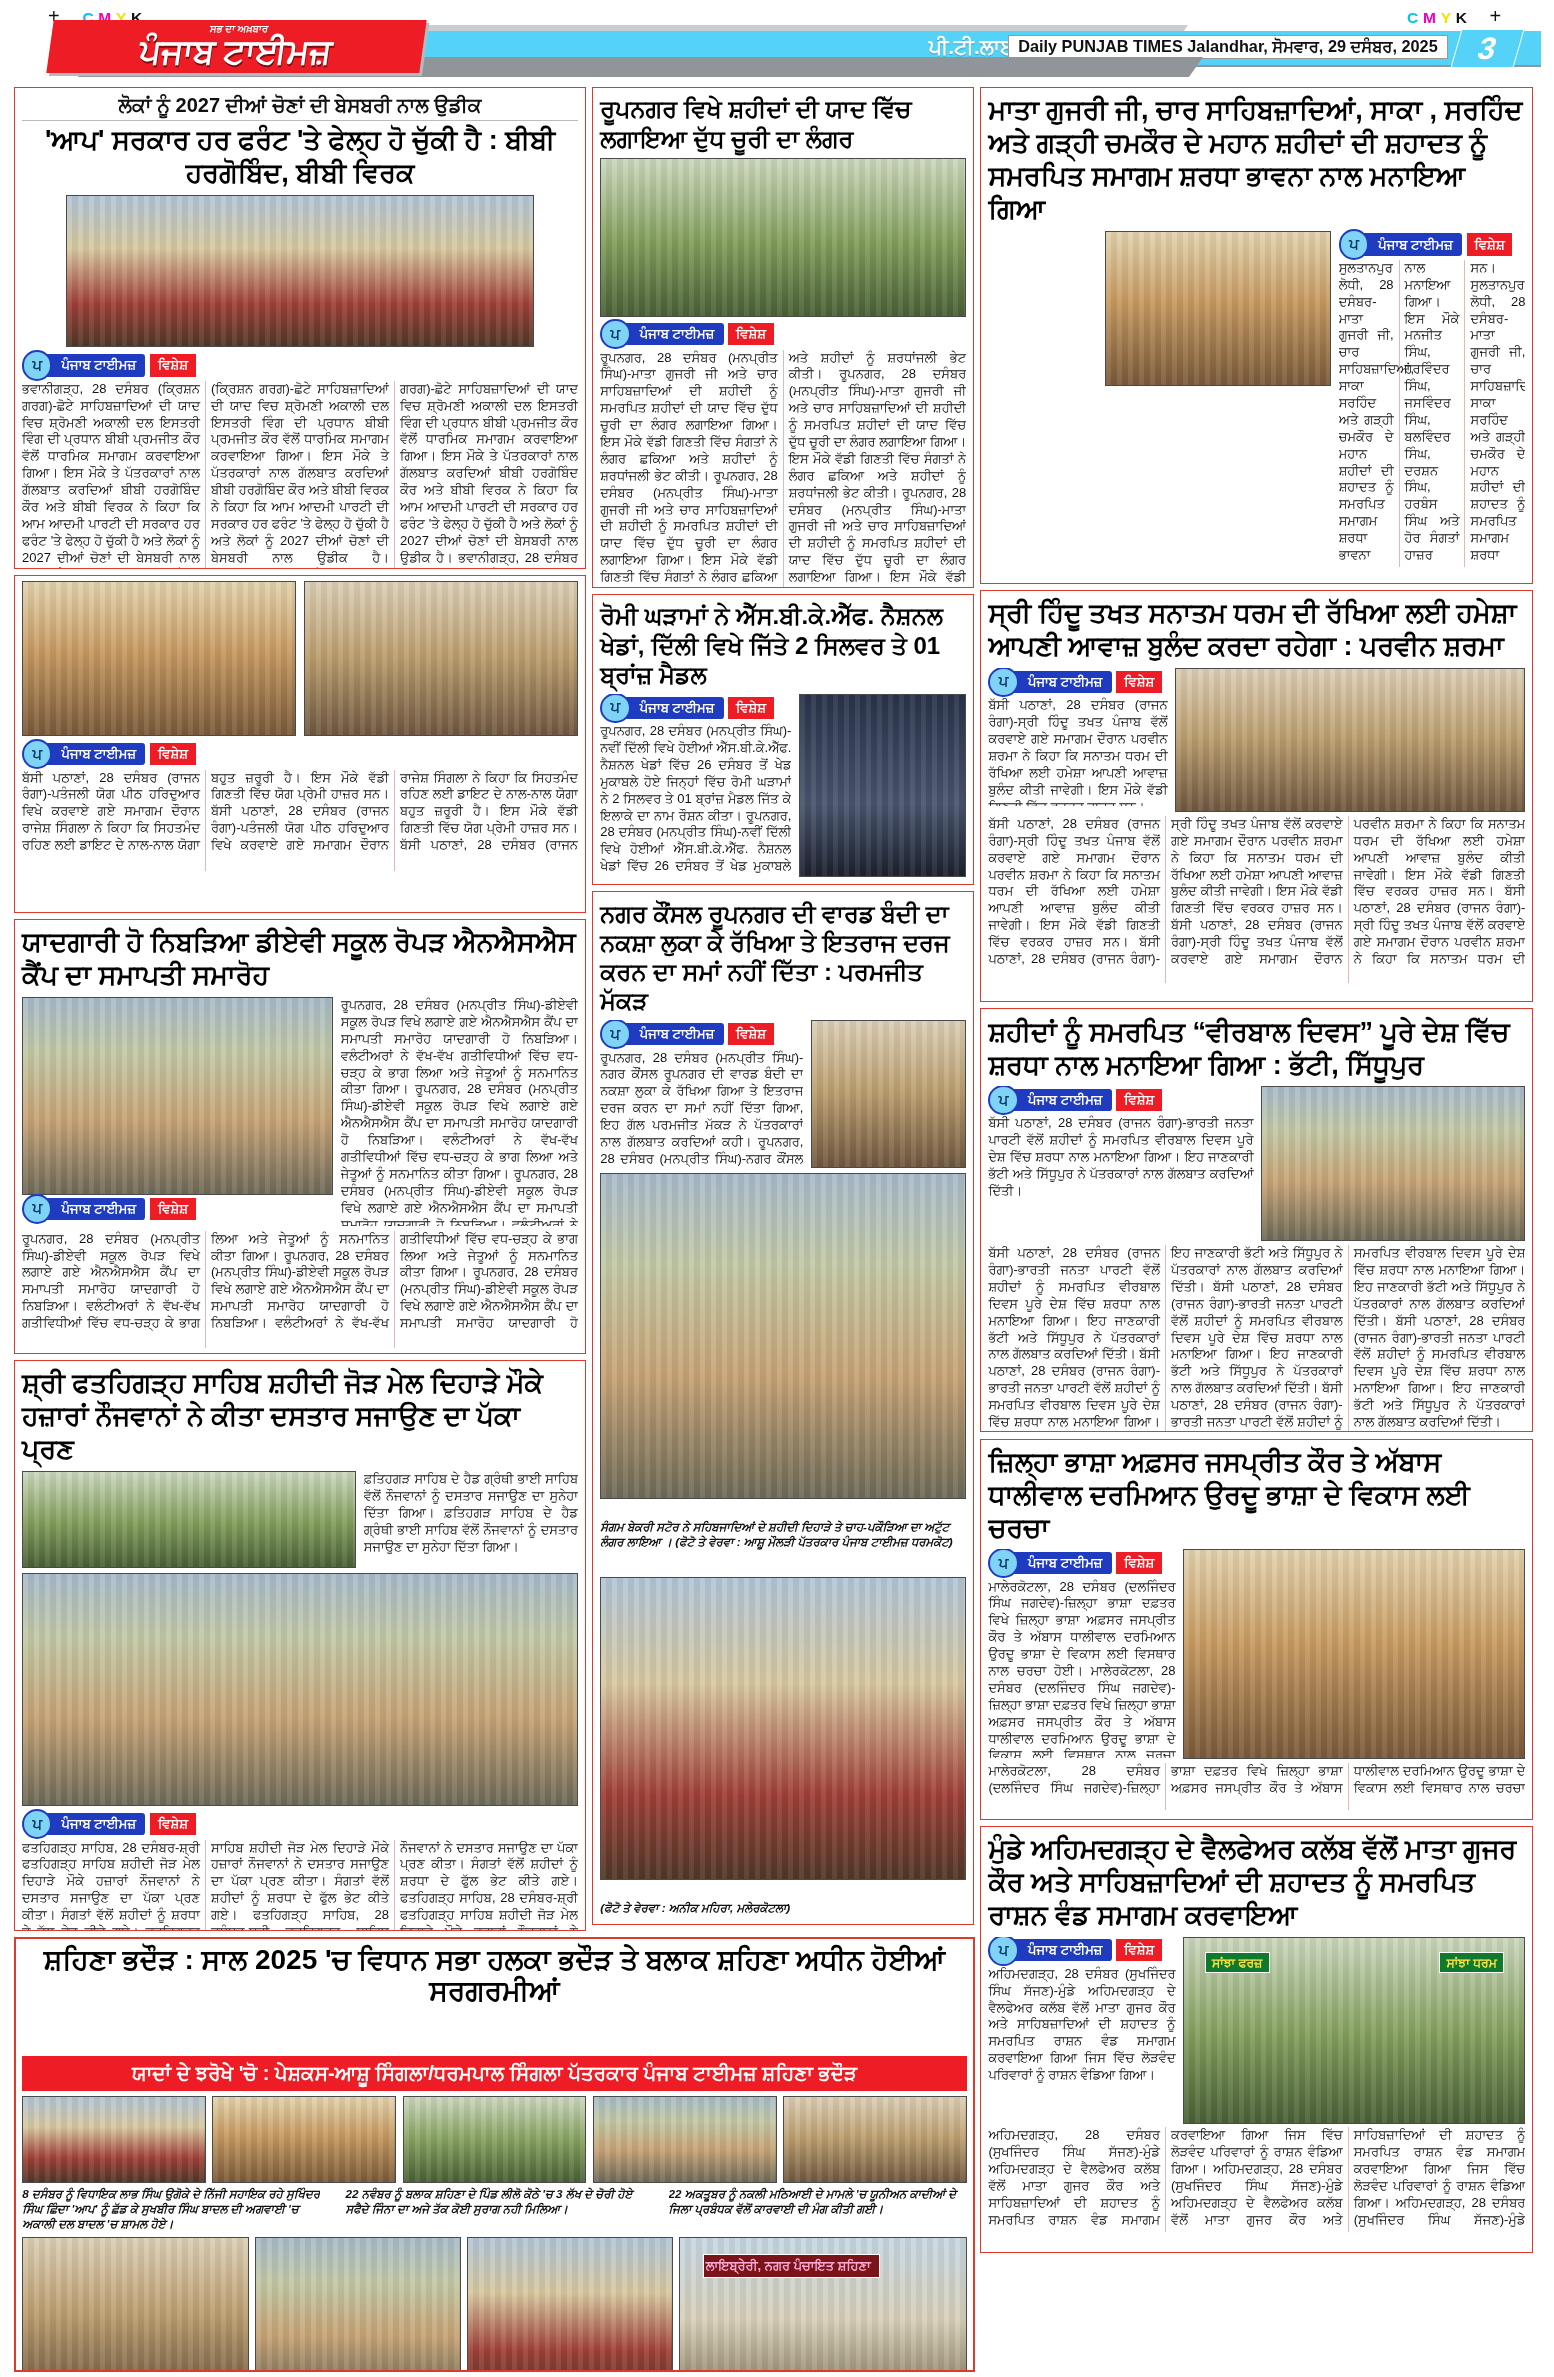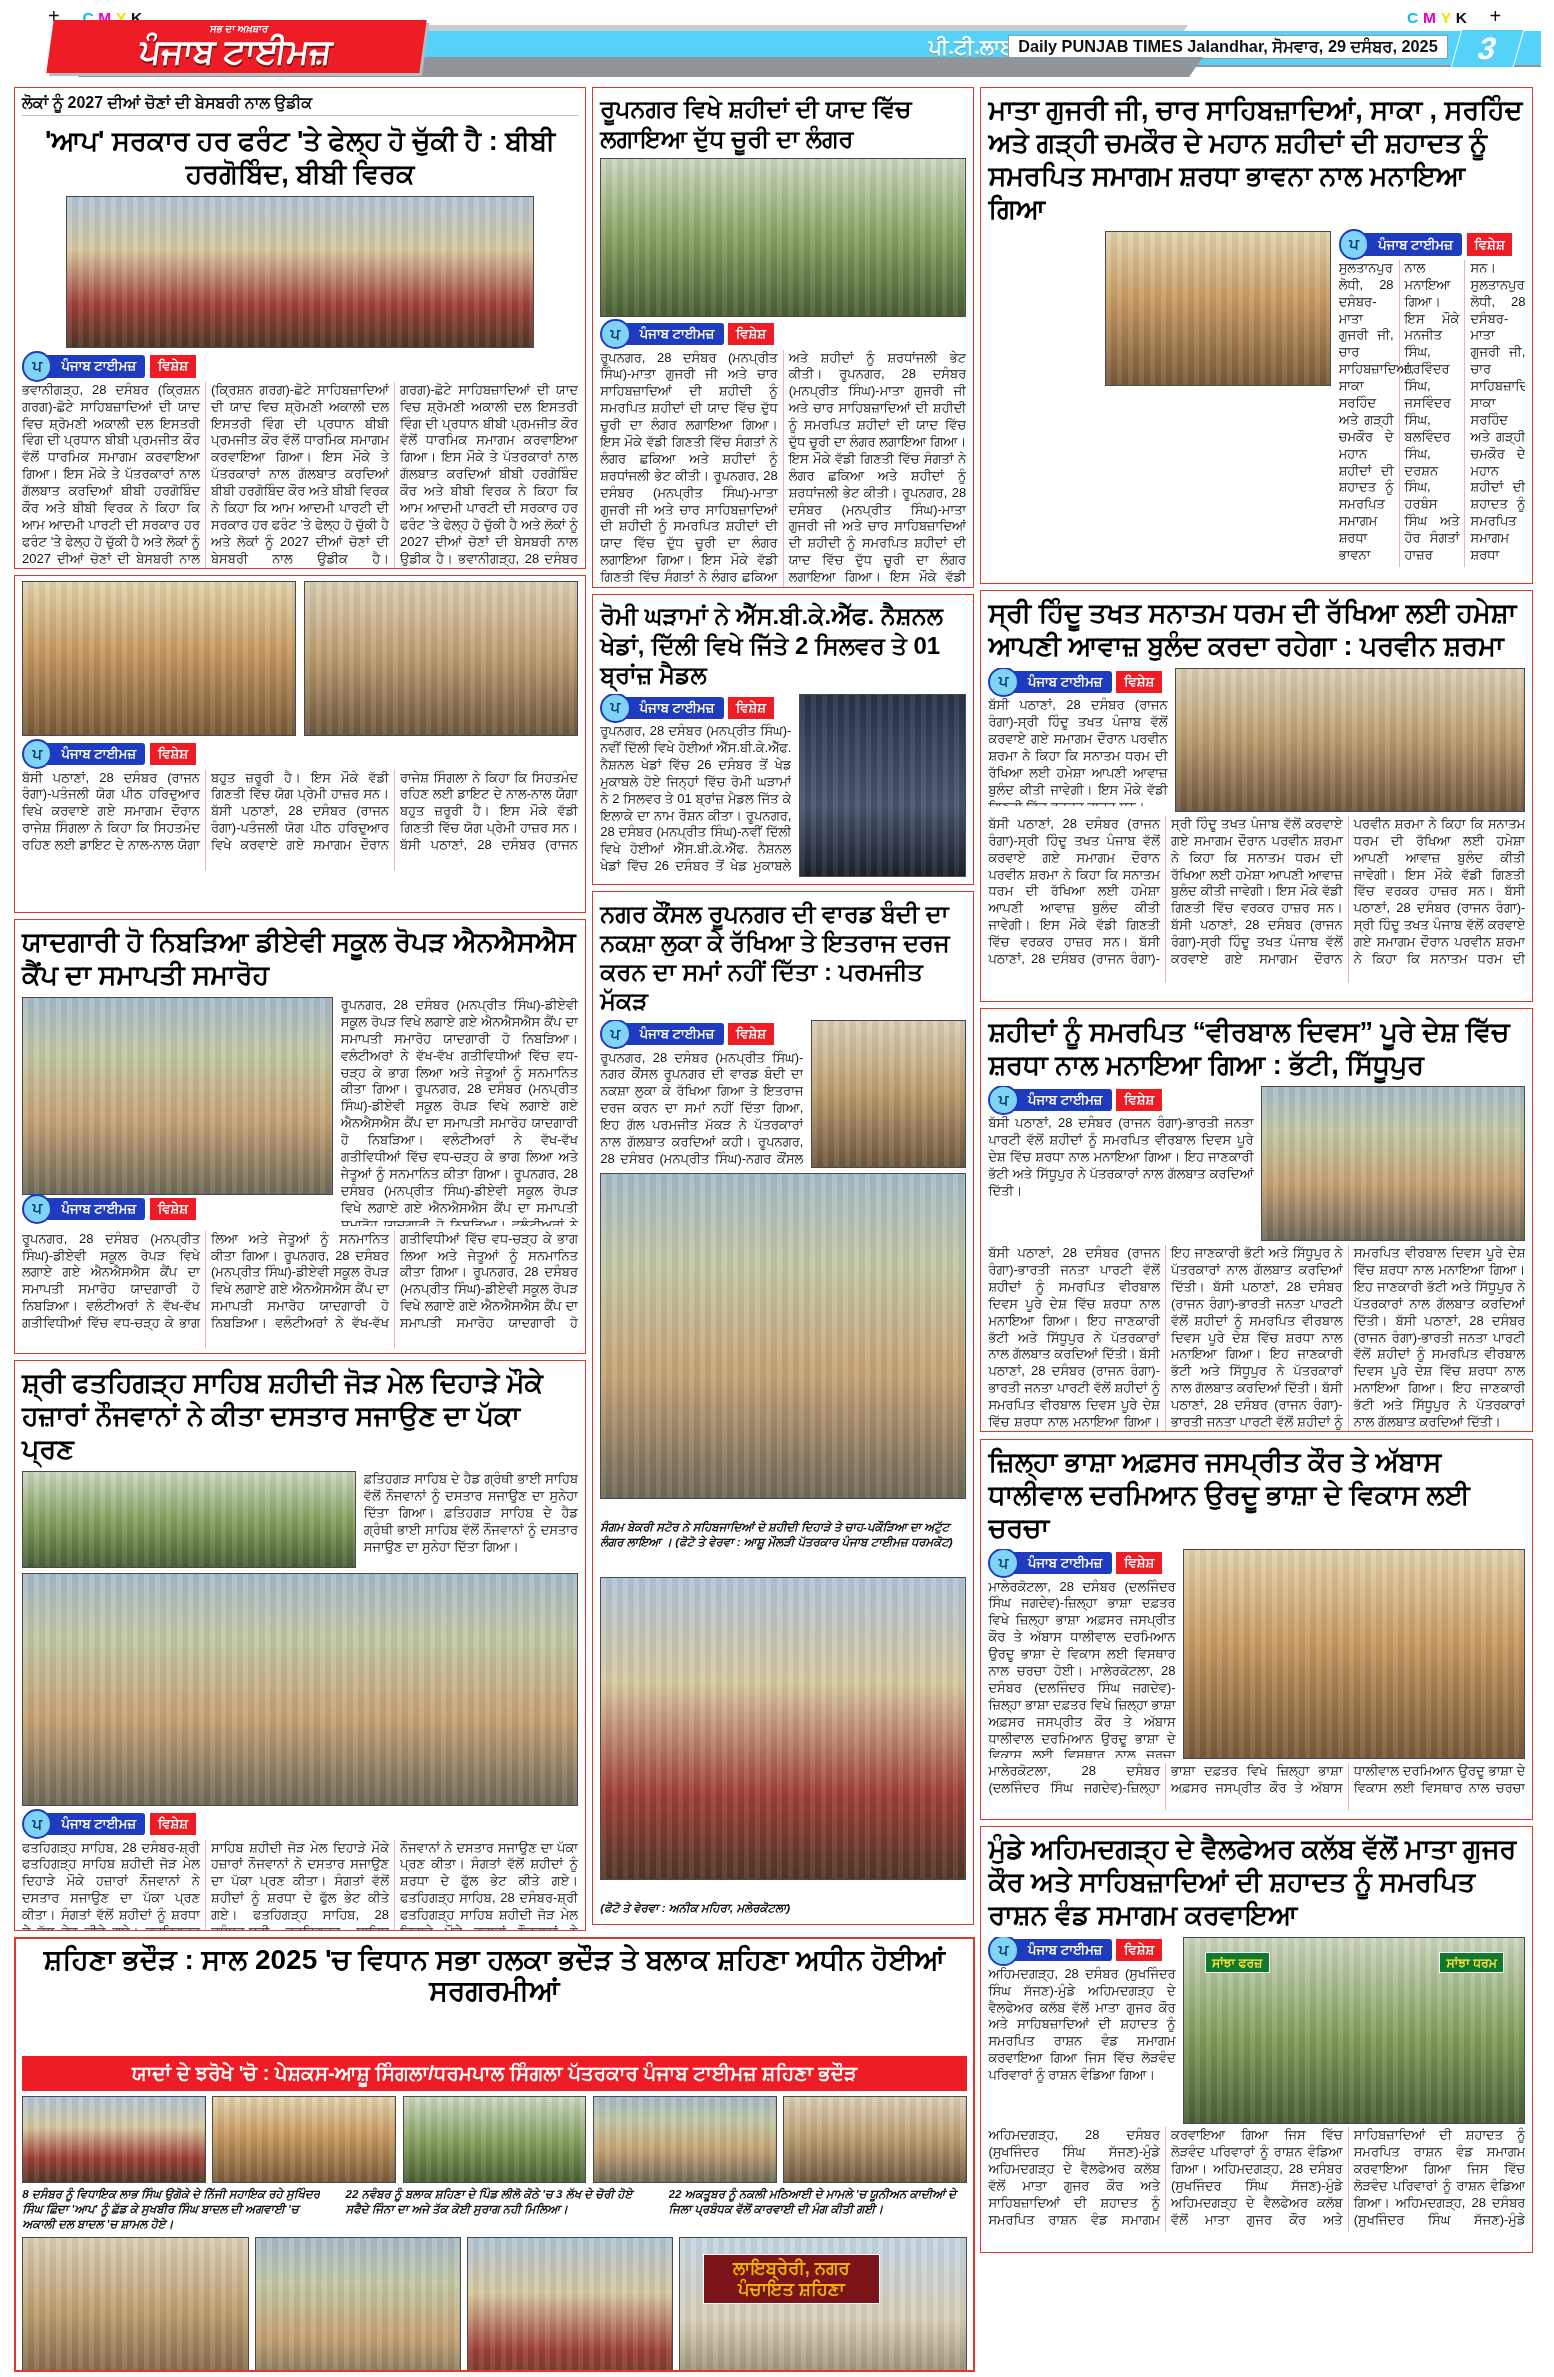--- a/index.html
+++ b/index.html
@@ -25,21 +25,21 @@
   .mast-logo{position:absolute;left:50px;top:0;width:373px;height:53px;background:#ee1c24;transform:skewX(-8deg);
     box-shadow:3.1px 3.1px 0 #b7babc;display:flex;flex-direction:column;align-items:center;justify-content:center;}
   .mast-logo .tag{color:#fff;font-size:10px;font-weight:bold;line-height:1;}
   .mast-logo .ttl{color:#fff;font-size:34px;font-weight:bold;line-height:1.05;text-shadow:0.8px 1.6px 0 #7a0d10;}
   
   .content{position:absolute;left:14px;top:87px;width:1526px;height:2285px;display:flex;gap:6.2px;}
   .colL{width:572px;flex:none;display:flex;flex-direction:column;gap:6.2px;}
   .colM{width:382px;flex:none;display:flex;flex-direction:column;gap:6.2px;}
   .colR{width:553px;flex:none;display:flex;flex-direction:column;gap:6.2px;}
   .art{border:1.6px solid #e03a2f;padding:4.7px 7px;overflow:hidden;box-sizing:border-box;background:#fff;}
-  .kicker{text-align:left;font-weight:bold;font-size:16px;padding:1.6px 0 3.1px;border-bottom:0.8px solid #bbb;margin-bottom:9px;}
+  .kicker{text-align:center;font-weight:bold;font-size:20px;padding:1.6px 0 3.1px;border-bottom:0.8px solid #bbb;margin-bottom:3px;}
   .hl{margin:1.6px 0 4.7px;text-align:center;font-weight:bold;color:#000;line-height:1.22;}
   .hl.big{font-size:27px;}
   .hl.med{font-size:24px;}
   .hl.left{text-align:left;}
   .body{font-size:13px;line-height:1.3;text-align:justify;overflow:hidden;}
   .c2{column-count:2;column-gap:11px;column-rule:0.8px solid #e8b7b2;}
   .c3{column-count:3;column-gap:11px;column-rule:0.8px solid #e8b7b2;}
   .row{display:flex;gap:7.8px;overflow:hidden;}
   .grow{flex:1;min-width:0;}
   
@@ -52,22 +52,22 @@
   .ph{position:relative;border:0.8px solid #4a4a4a;overflow:hidden;flex:none;box-sizing:border-box;}
   .ph::after{content:"";position:absolute;inset:0;
     background:repeating-linear-gradient(90deg,rgba(255,255,255,.07) 0 5.4px,rgba(0,0,0,.05) 5.4px 11px);}
   .ph-crowd{background:linear-gradient(180deg,#a9bccb 0%,#c3c9a6 28%,#c8a477 62%,#6e6a58 100%);}
   .ph-stage{background:linear-gradient(180deg,#b3c6d8 0%,#d8c9a0 35%,#a04038 72%,#503828 100%);}
   .ph-indoor{background:linear-gradient(180deg,#dccfb6 0%,#bd9f70 48%,#6f5840 100%);}
   .ph-dark{background:linear-gradient(180deg,#29334a 0%,#49556e 60%,#1d212e 100%);}
   .ph-green{background:linear-gradient(180deg,#ccd8be 0%,#85a05e 52%,#4a6036 100%);}
   .ph-bldg{background:linear-gradient(180deg,#c6d7e3 0%,#d8d0b8 52%,#887d62 100%);}
   .ph-warm{background:linear-gradient(180deg,#e3d3ae 0%,#c89b62 45%,#7a5a3a 100%);}
-  .lib-sign{position:absolute;left:8%;top:10%;width:60%;background:#7a1418;color:#eab308;font-weight:bold;font-size:18px;
-    text-align:center;padding:3.1px 1.6px;z-index:3;border:0.8px solid #fff;}
+  .lib-sign{position:absolute;left:8%;top:10%;width:60%;background:#7a1418;color:#f9a8d4;font-weight:bold;font-size:13px;
+    text-align:left;padding:3.1px 1.6px;z-index:3;border:0.8px solid #fff;}
   .banner-chip{position:absolute;top:8%;background:#0f7a2e;color:#ffe03a;font-weight:bold;font-size:12.4px;
     padding:2.3px 6.2px;z-index:3;border:0.8px solid #fff;}
   .chip1{left:6%;} .chip2{right:6%;}
   .cap{font-style:italic;font-weight:bold;font-size:11.7px;line-height:1.25;margin-top:21px;overflow:hidden;}
   
   .bottom-sec{border:2.3px solid #e03a2f;box-sizing:border-box;padding:3.9px 6.2px;overflow:hidden;width:961px;}
   .bottom-banner{font-size:28px;font-weight:bold;text-align:center;line-height:1.1;padding:2.3px 0 4.7px;color:#000;}
   .red-strip{background:#ee1c24;color:#fff;font-weight:bold;font-size:20px;text-align:center;padding:6.2px 3.1px;margin-bottom:4.7px;margin-top:44px;}
   .ph-row{display:flex;gap:6.2px;margin-bottom:4.7px;}
   .caps-row{display:flex;gap:25px;margin:3.1px 0 6.2px;}

